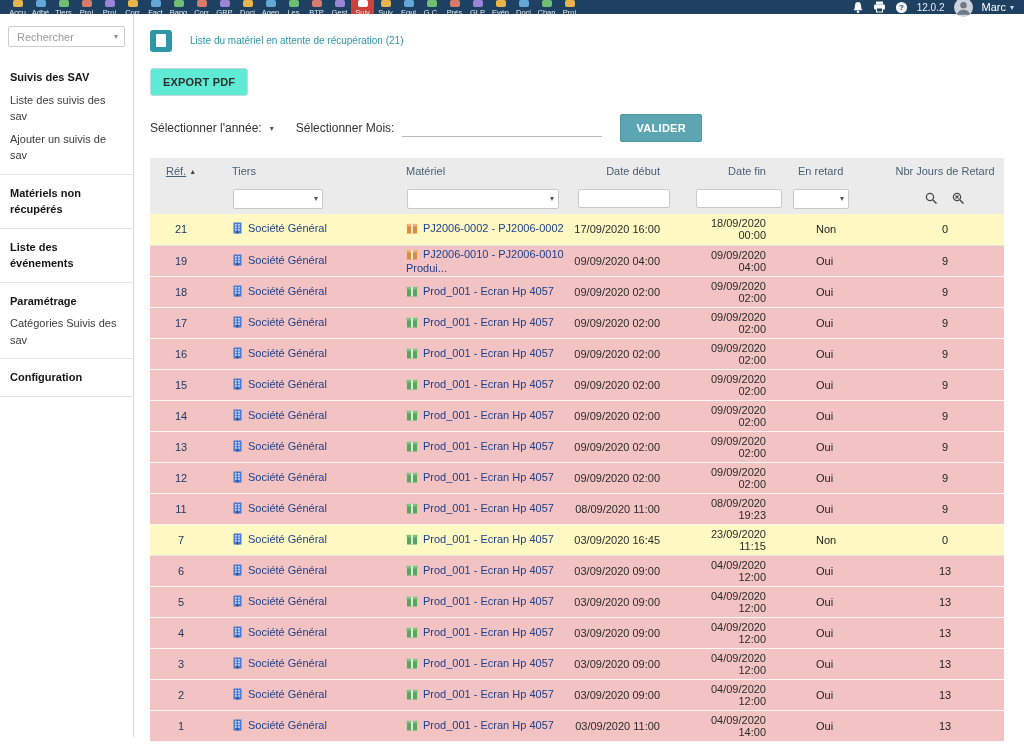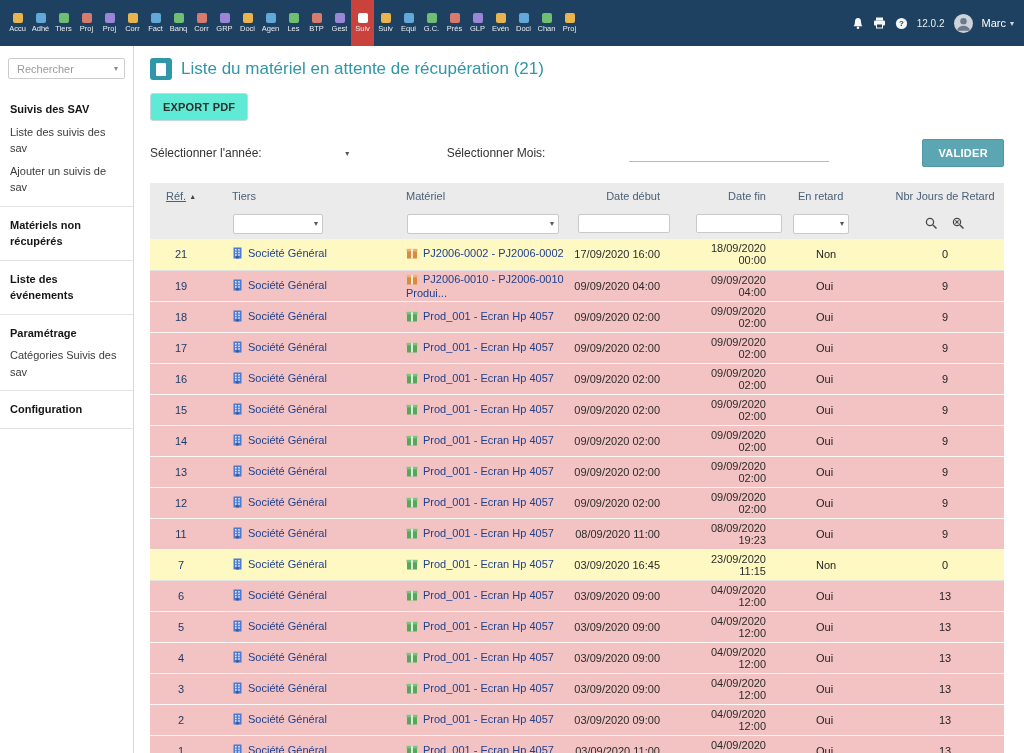--- a/index.html
+++ b/index.html
@@ -1,20 +1,20 @@
 <!DOCTYPE html>
 <html><head>
 <meta charset="utf-8">
 <style>
   * { box-sizing: border-box; }
   html,body { margin:0; padding:0; width:1024px; height:753px; overflow:hidden;
     font-family:"Liberation Sans", sans-serif; background:#fff; }
 
   
-  .topnav { height:46px; background:#1e4161; display:flex; align-items:stretch; padding:0 6px; }
+  .topnav { height:14px; background:#1e4161; display:flex; align-items:stretch; padding:0 6px; }
   .nav-items { display:flex; align-items:stretch; }
   .nav-item { width:23px; display:flex; flex-direction:column; align-items:center; justify-content:center; gap:2px; cursor:pointer; }
   .nav-item.active { background:#c9433c; }
   .ni-icon { width:10px; height:10px; border-radius:2px; display:inline-block; }
   .ni-label { font-size:7.5px; color:#e9eef3; line-height:1; max-width:22px; overflow:hidden; white-space:nowrap; }
   .topnav-right { margin-left:auto; display:flex; align-items:center; gap:9px; color:#fff; padding-right:4px; }
   .tn-icon { display:inline-flex; align-items:center; cursor:pointer; }
   .version { font-size:10px; color:#e9eef3; }
   .avatar { display:inline-flex; cursor:pointer; }
   .user-name { font-size:11px; color:#fff; cursor:pointer; display:inline-flex; align-items:center; gap:4px; }
@@ -30,24 +30,24 @@
   .search-box .caret { color:#888; }
   .side-group { border-bottom:1px solid #e4e4e4; padding:7px 0; }
   .side-item { padding:3px 10px; font-size:11px; color:#3b3b3b; cursor:pointer; line-height:1.5; }
   .side-item.bold { font-weight:bold; color:#161616; }
 
   
   .main { flex:1; padding:12px 20px 0 16px; }
   .title-row { display:flex; align-items:center; gap:9px; }
   .doc-icon { width:22px; height:22px; background:#2f97a8; border-radius:3px; display:flex; align-items:center; justify-content:center; flex:none; }
   .doc-icon .page { width:10px; height:13px; background:#fff; border-radius:1px; }
-  .page-title { font-size:17px; font-weight:normal; color:#2f97a8; margin:0; }
+  .page-title { font-size:10px; font-weight:normal; color:#2f97a8; margin:9px; }
   .export-btn { margin-top:13px; background:#5eead4; border:1px solid #c3d9db; color:#2e2e2e;
     font-size:11px; font-weight:bold; padding:7px 12px; border-radius:3px; cursor:pointer; font-family:inherit; letter-spacing:.2px; }
-  .filters { margin-top:18px; display:flex; align-items:center; font-size:12px; color:#333;justify-content:space-between; }
+  .filters { margin-top:18px; display:flex; align-items:center; font-size:12px; color:#333; }
   .flabel { white-space:nowrap; }
   .flabel.ml { margin-left:14px; }
   .fselect { display:inline-flex; align-items:center; justify-content:flex-end; background:#fff;
     border:1px solid #c9c9c9; border-radius:2px; height:20px; padding:0 4px; cursor:pointer; }
   .fselect .caret { color:#555; }
   .fselect.plain { border:none; background:transparent; margin:0 4px; }
   .month-input { border:none; border-bottom:1px solid #b9b9b9; background:transparent; outline:none;
     width:200px; height:17px; margin-left:8px; font-size:12px; color:#333; }
   .valider-btn { margin-left:18px; background:#5ca6b4; border:1px solid #4f98a6; color:#fff;
     font-size:11px; font-weight:bold; padding:7px 15px; border-radius:2px; cursor:pointer; font-family:inherit; letter-spacing:.3px; }

